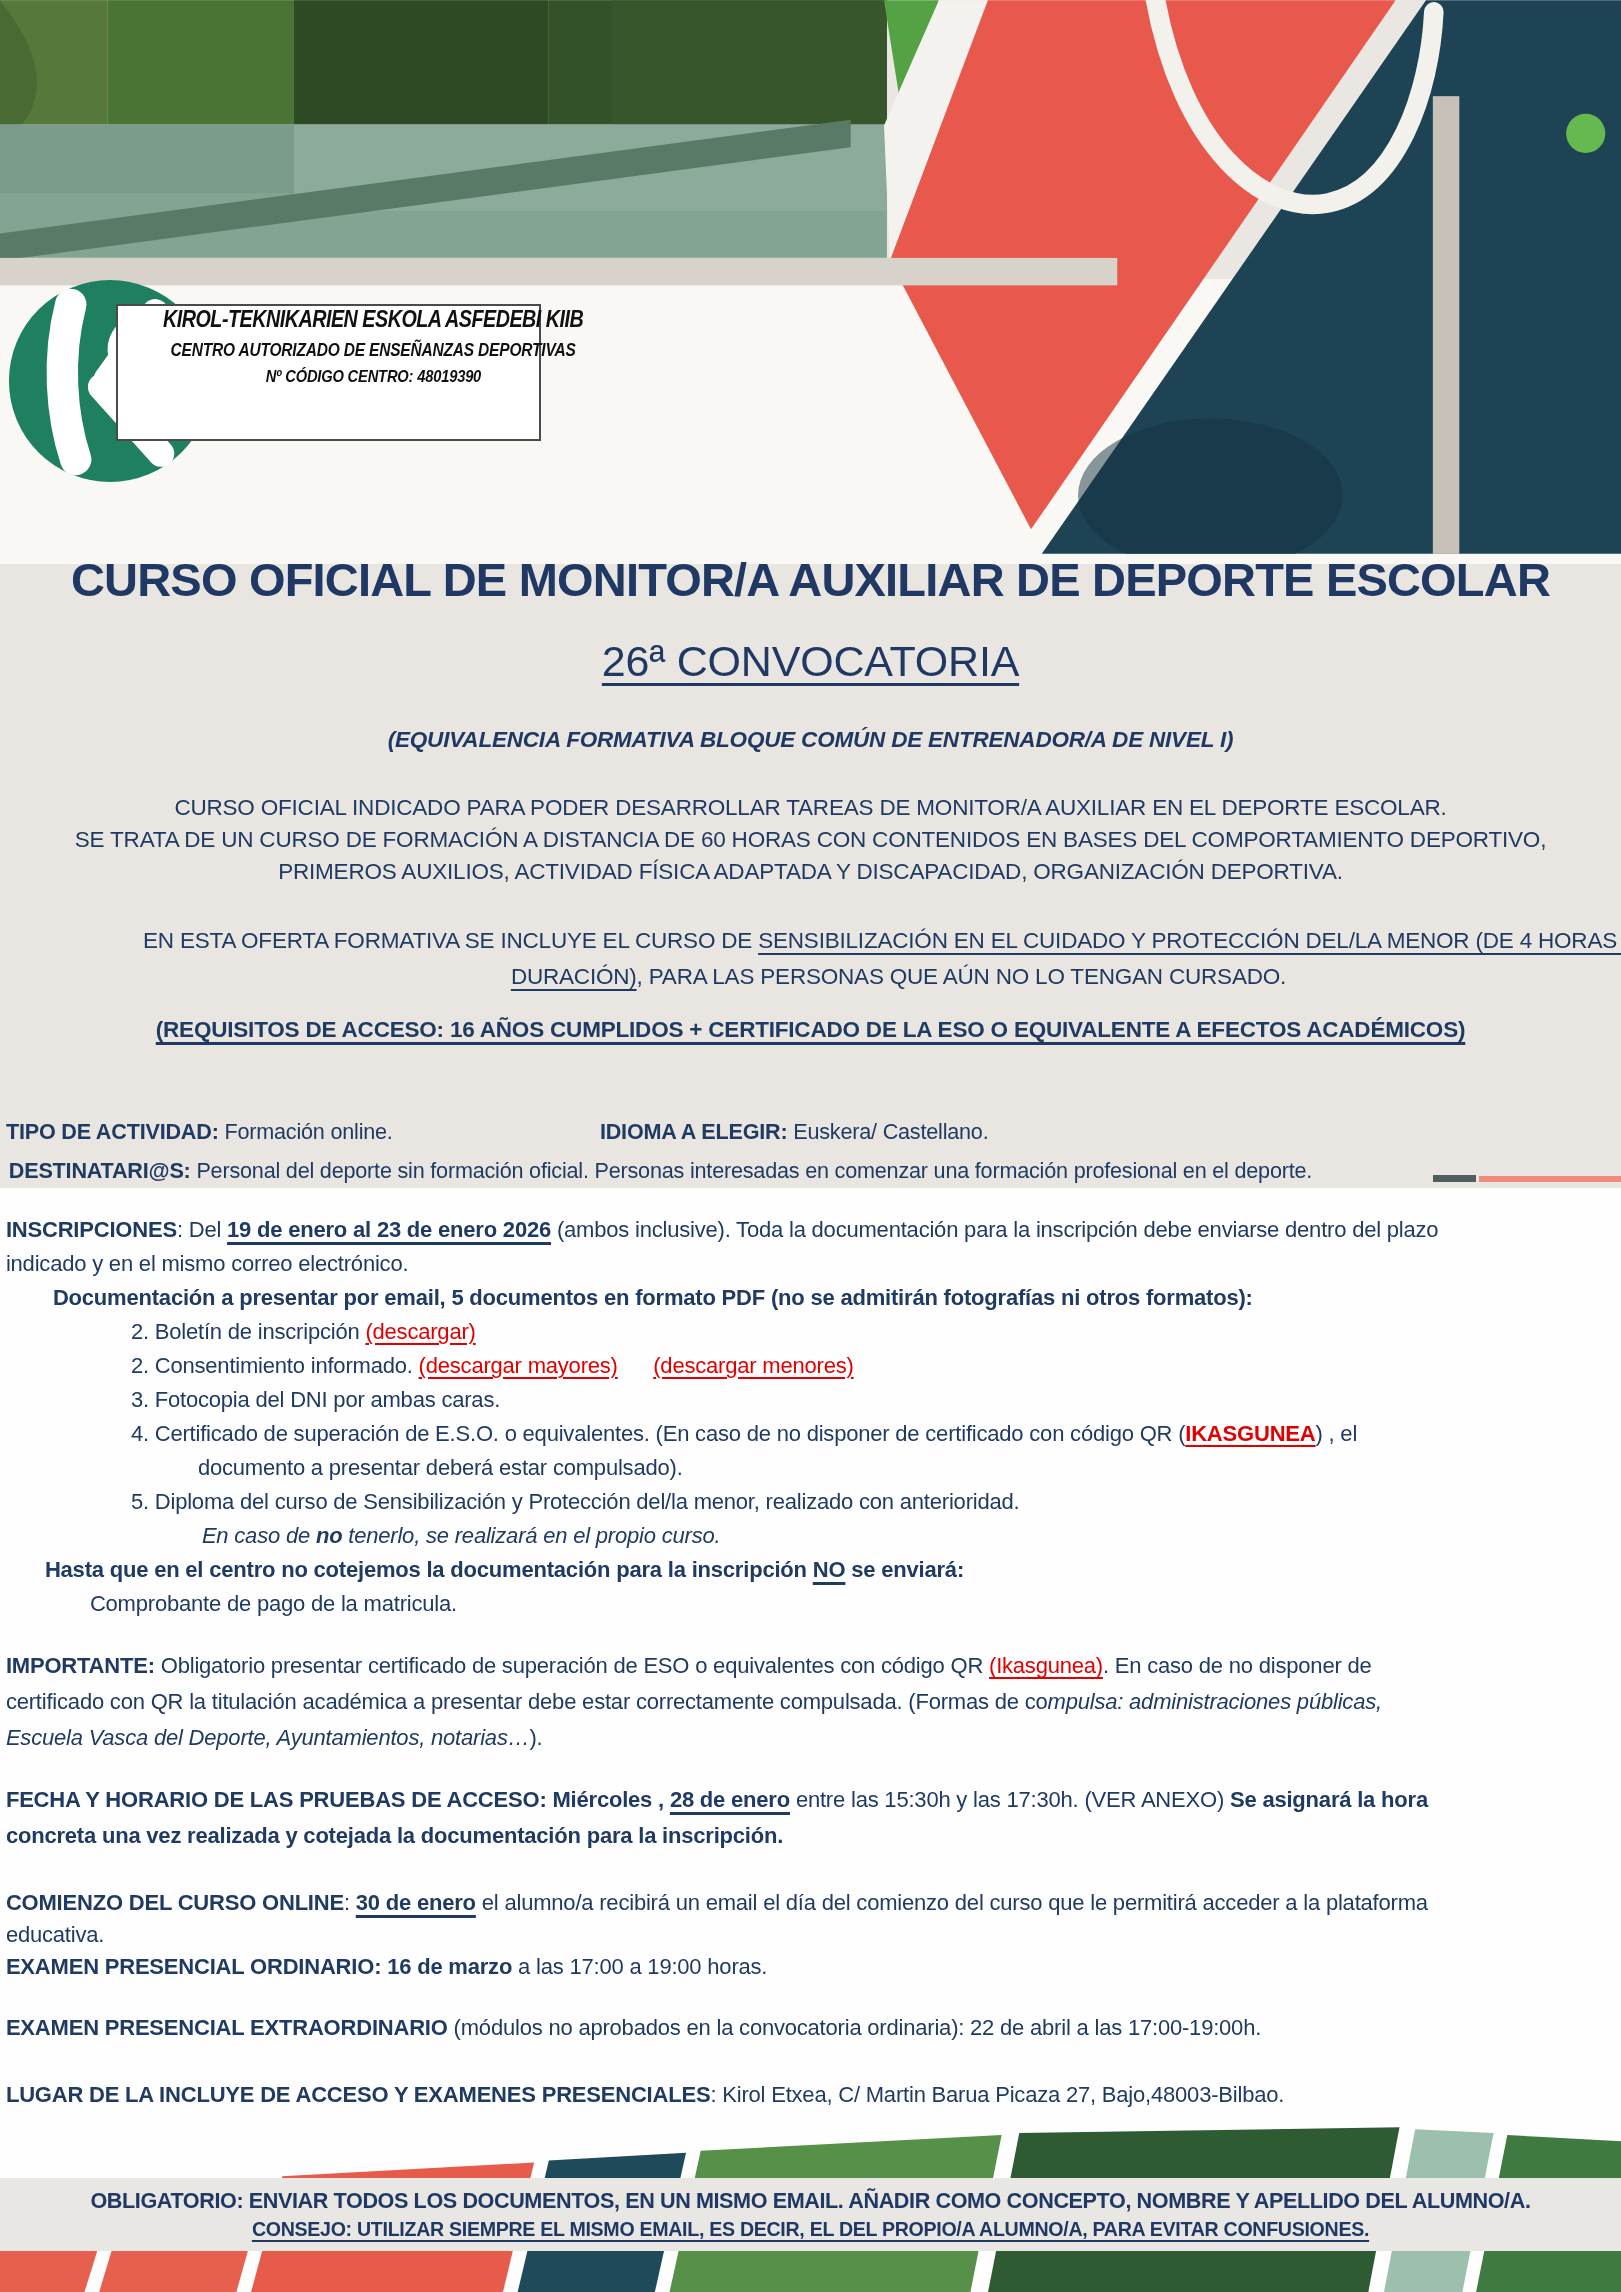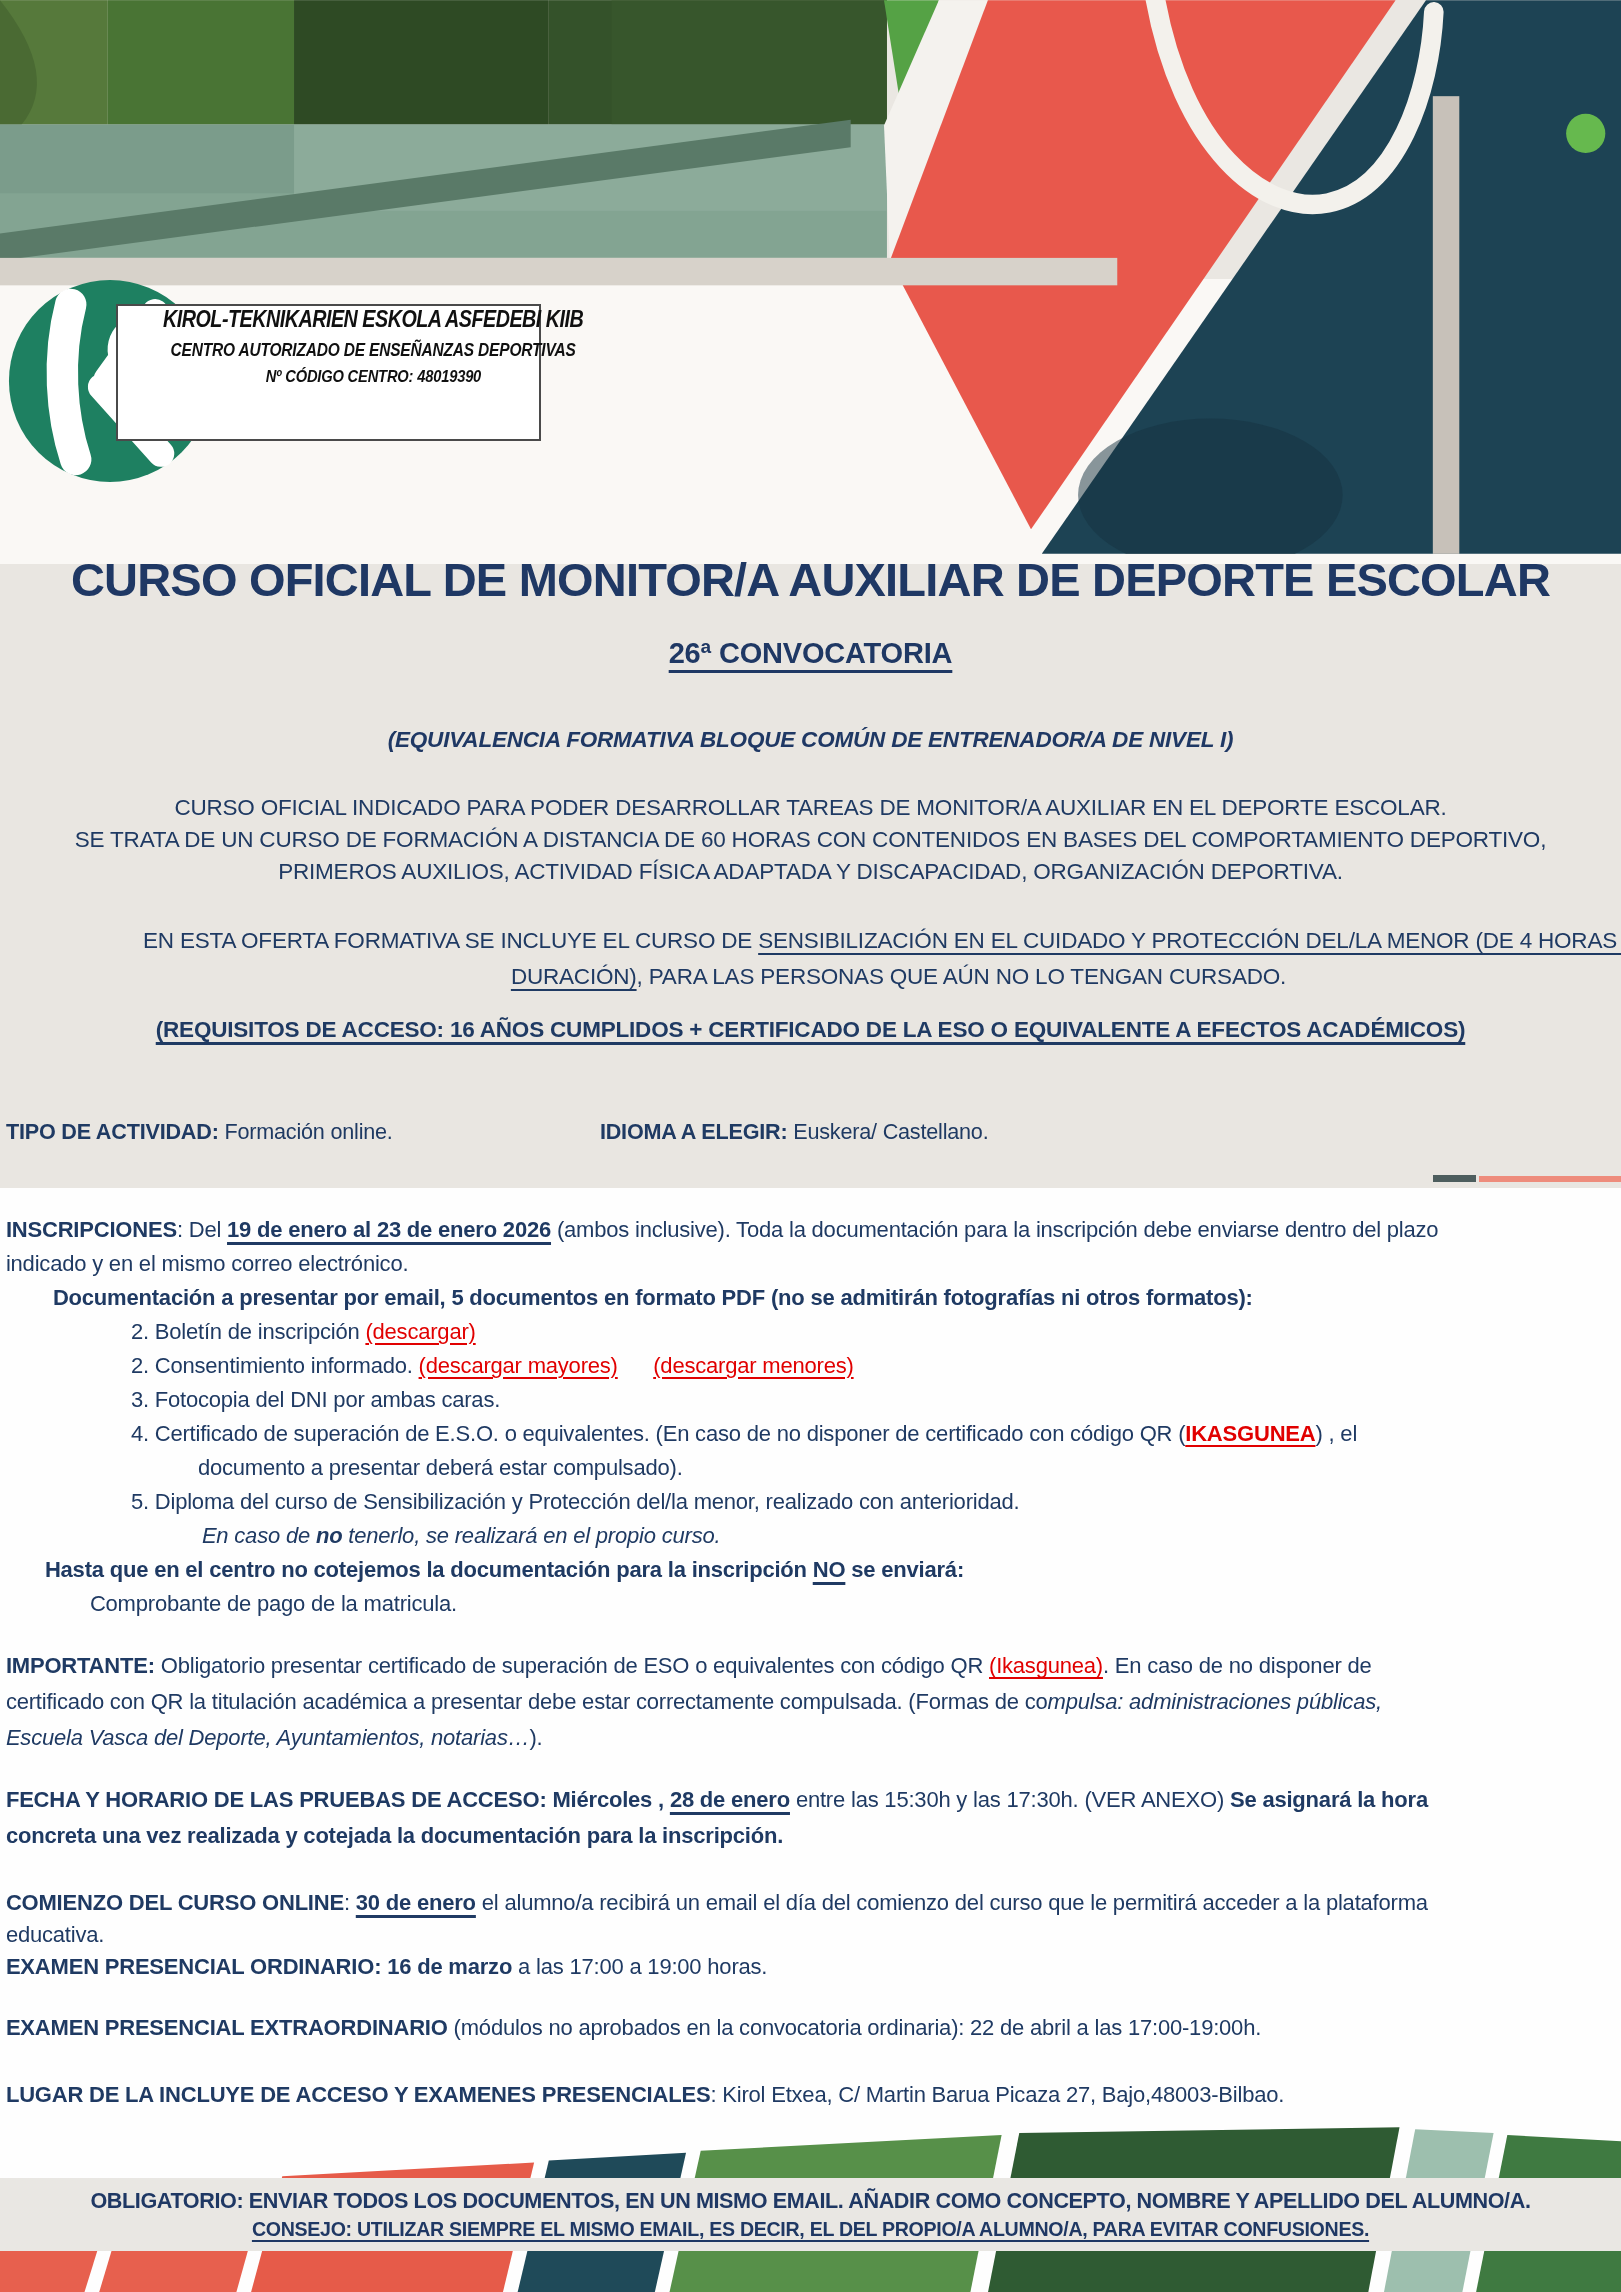--- a/index.html
+++ b/index.html
@@ -15,21 +15,21 @@
             justify-content:flex-start;align-items:center;padding-left:90px;color:#101010;}
   .logo-box .l1{font-size:23.5px;font-weight:700;font-style:italic;white-space:nowrap;
                 display:inline-block;transform:scaleX(.84);letter-spacing:-0.6px;}
   .logo-box .l2{font-size:17.6px;font-weight:700;font-style:italic;white-space:nowrap;
                 display:inline-block;transform:scaleX(.88);margin-top:6.9px;}
   .logo-box .l3{font-size:16.7px;font-weight:700;font-style:italic;white-space:nowrap;
                 display:inline-block;transform:scaleX(.88);margin-top:5.9px;}
   
   .t-center{width:100%;text-align:center;}
   .title1{top:552px;font-size:47px;font-weight:700;color:#1F3864;letter-spacing:-0.8px;}
-  .title2{top:637px;font-size:29px;font-weight:700;color:#1F3864;}
+  .title2{top:637px;font-size:43px;font-weight:400;color:#1F3864;}
   .title2 span{text-decoration:underline;text-decoration-thickness:2.9px;text-underline-offset:6.9px;}
   .equiv{top:727px;font-size:22.5px;font-weight:700;font-style:italic;color:#1F3864;}
   .intro{top:792px;font-size:22.5px;line-height:32px;color:#1f3a63;}
   .oferta{top:923px;font-size:22.5px;line-height:36px;color:#1f3a63;padding:0 88px;}
   .requisitos{top:1017px;font-size:22.5px;font-weight:700;color:#1f3a63;}
   .u{text-decoration:underline;text-underline-offset:4.9px;text-decoration-thickness:2px;}
   .ub{text-decoration:underline;text-underline-offset:4.9px;text-decoration-thickness:2.5px;}
   .b{font-weight:700;}
   .i{font-style:italic;}
   
@@ -123,20 +123,23 @@
   <div class="abs t-center requisitos">
     <span class="ub">(REQUISITOS DE ACCESO: 16 AÑOS CUMPLIDOS + CERTIFICADO DE LA ESO O EQUIVALENTE A EFECTOS ACADÉMICOS)</span>
   </div>
 
   <div class="abs tipo-row" style="position:absolute;">
     <span class="b">TIPO DE ACTIVIDAD:</span><span> Formación online.</span>
     <span class="idioma">
       <span class="b">IDIOMA A ELEGIR:</span><span> Euskera/ Castellano.</span>
     </span>
   </div>
+  <div class="abs dest-row">
+    <span class="b">DESTINATARI@S:</span><span> Personal del deporte sin formación oficial. Personas interesadas en comenzar una formación profesional en el deporte.</span>
+  </div>
 
   <div class="abs deco-dash"></div>
   <div class="abs deco-salmon"></div>
 
   <div class="main">
 
     <p>
       <span class="b">INSCRIPCIONES</span><span>: Del </span><span class="b ub">19 de enero al 23 de enero 2026</span><span> (ambos inclusive). Toda la documentación para la inscripción debe enviarse dentro del plazo indicado y en el mismo correo electrónico.</span>
     </p>
 

